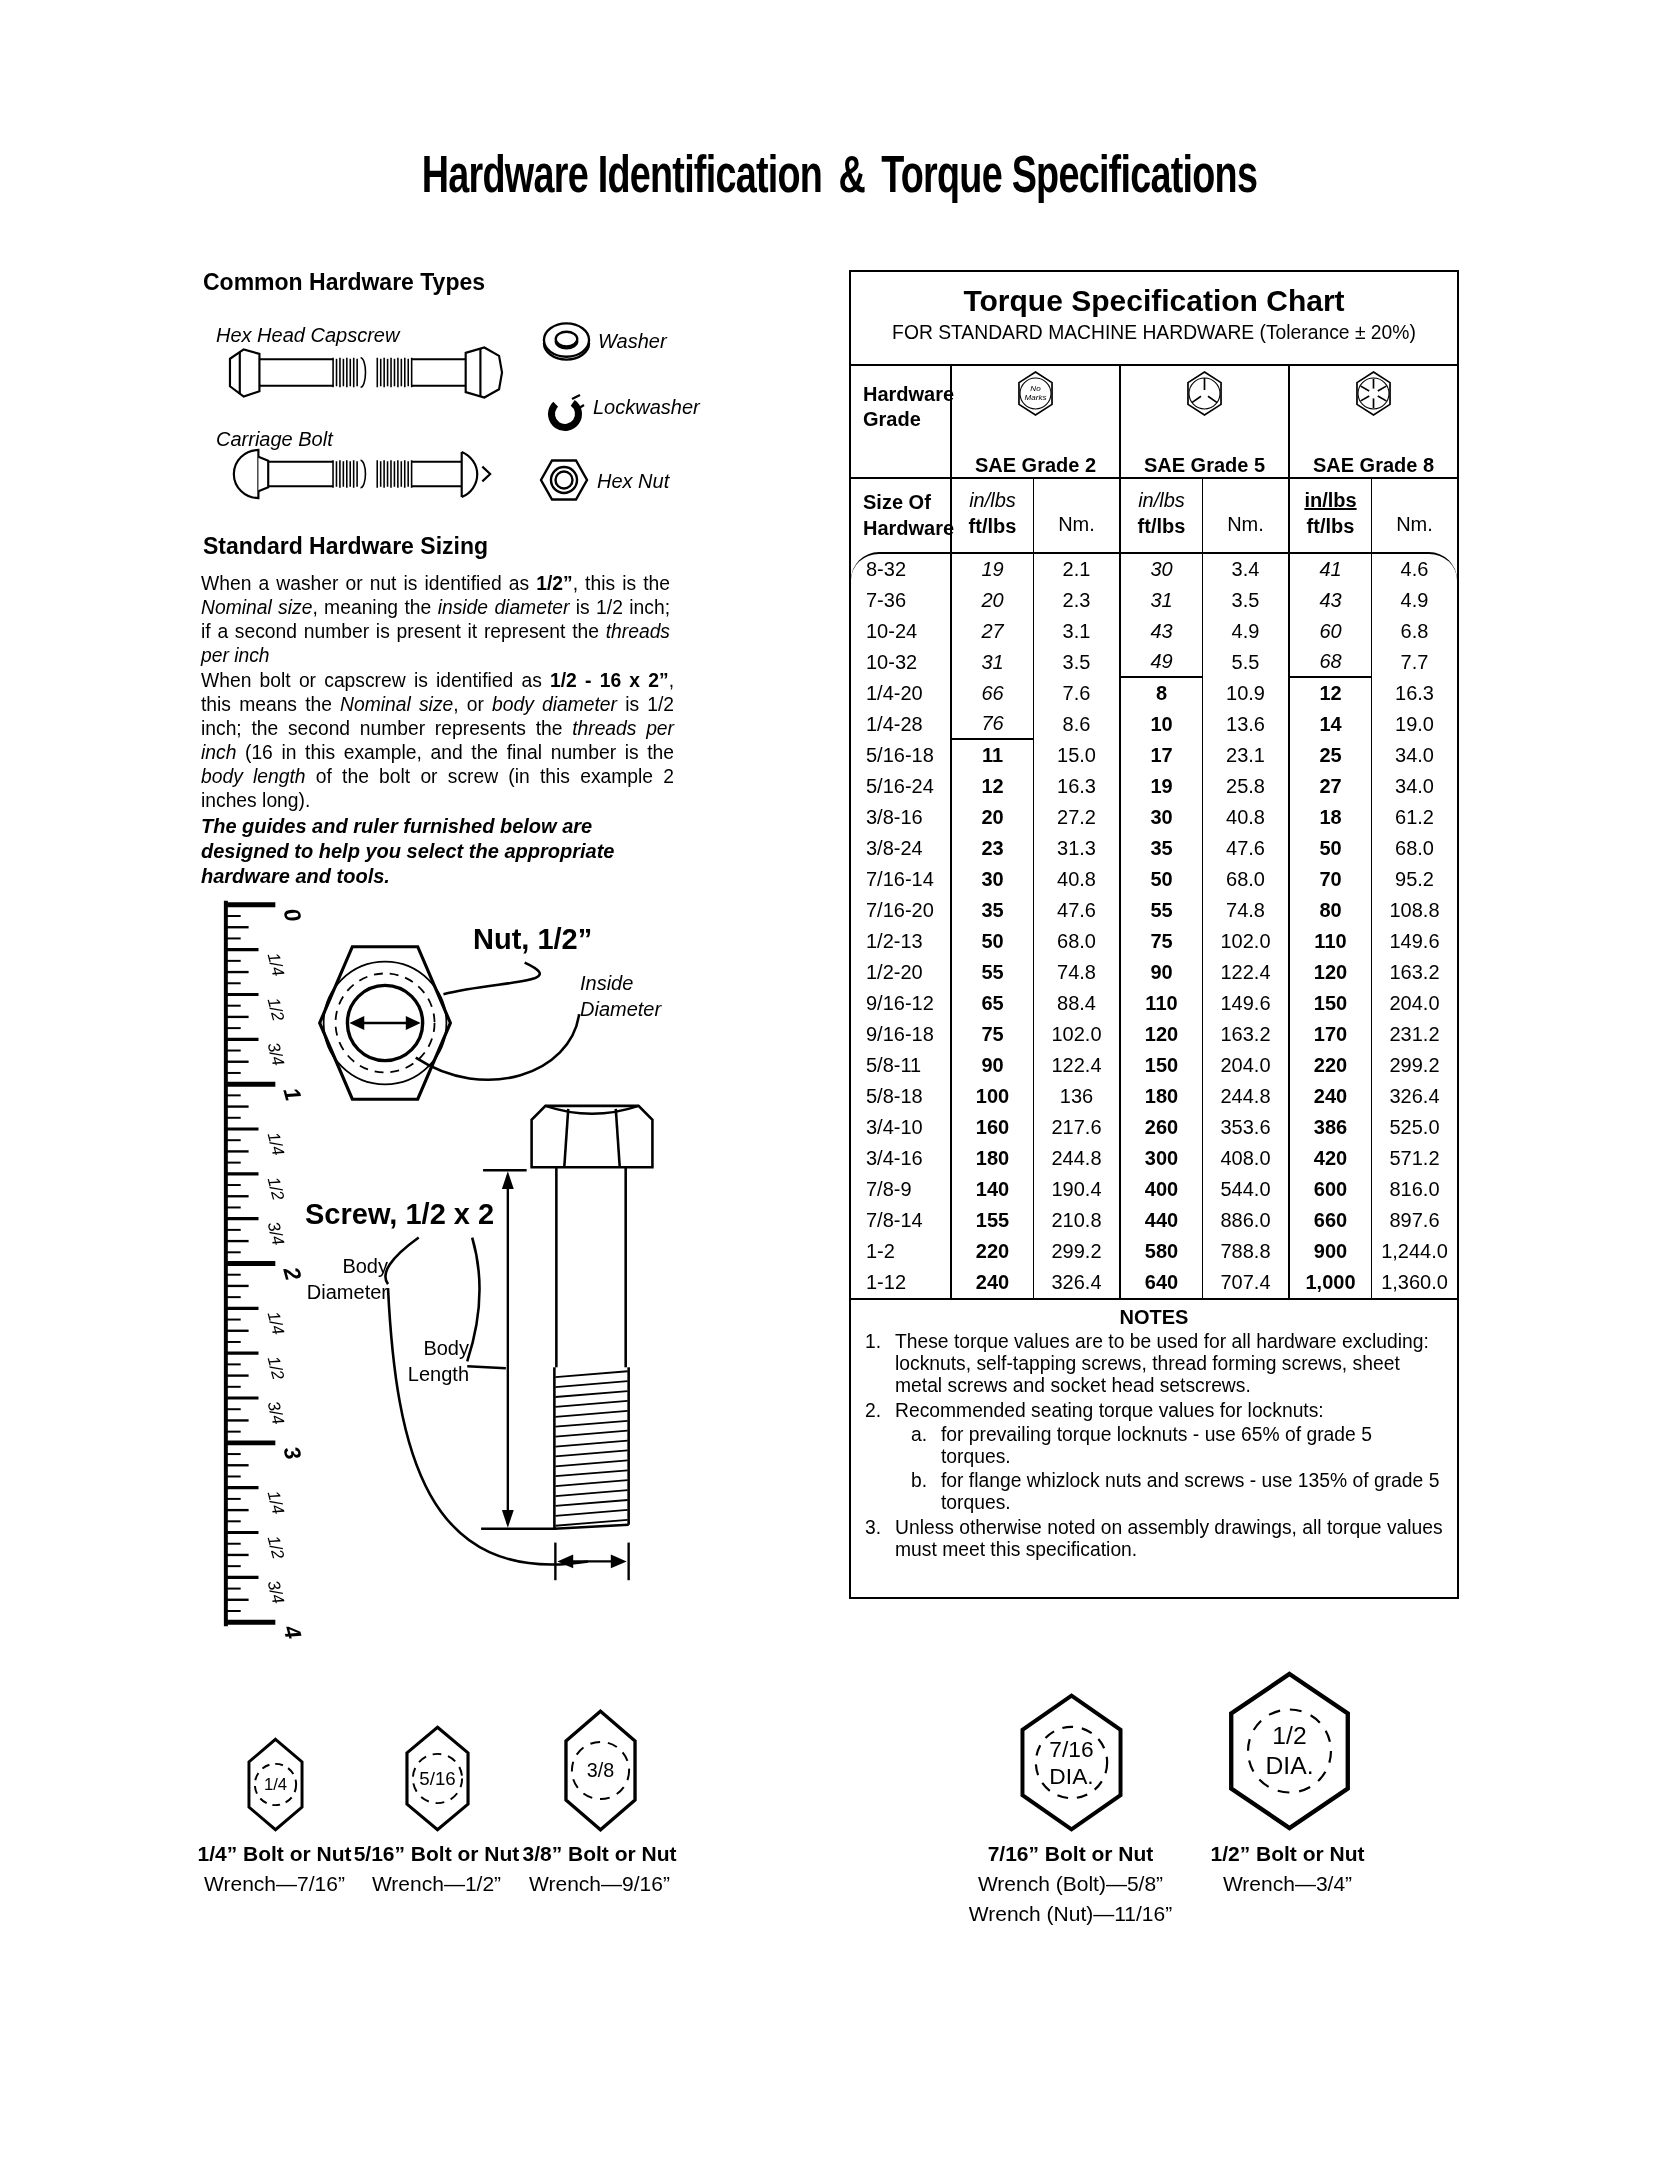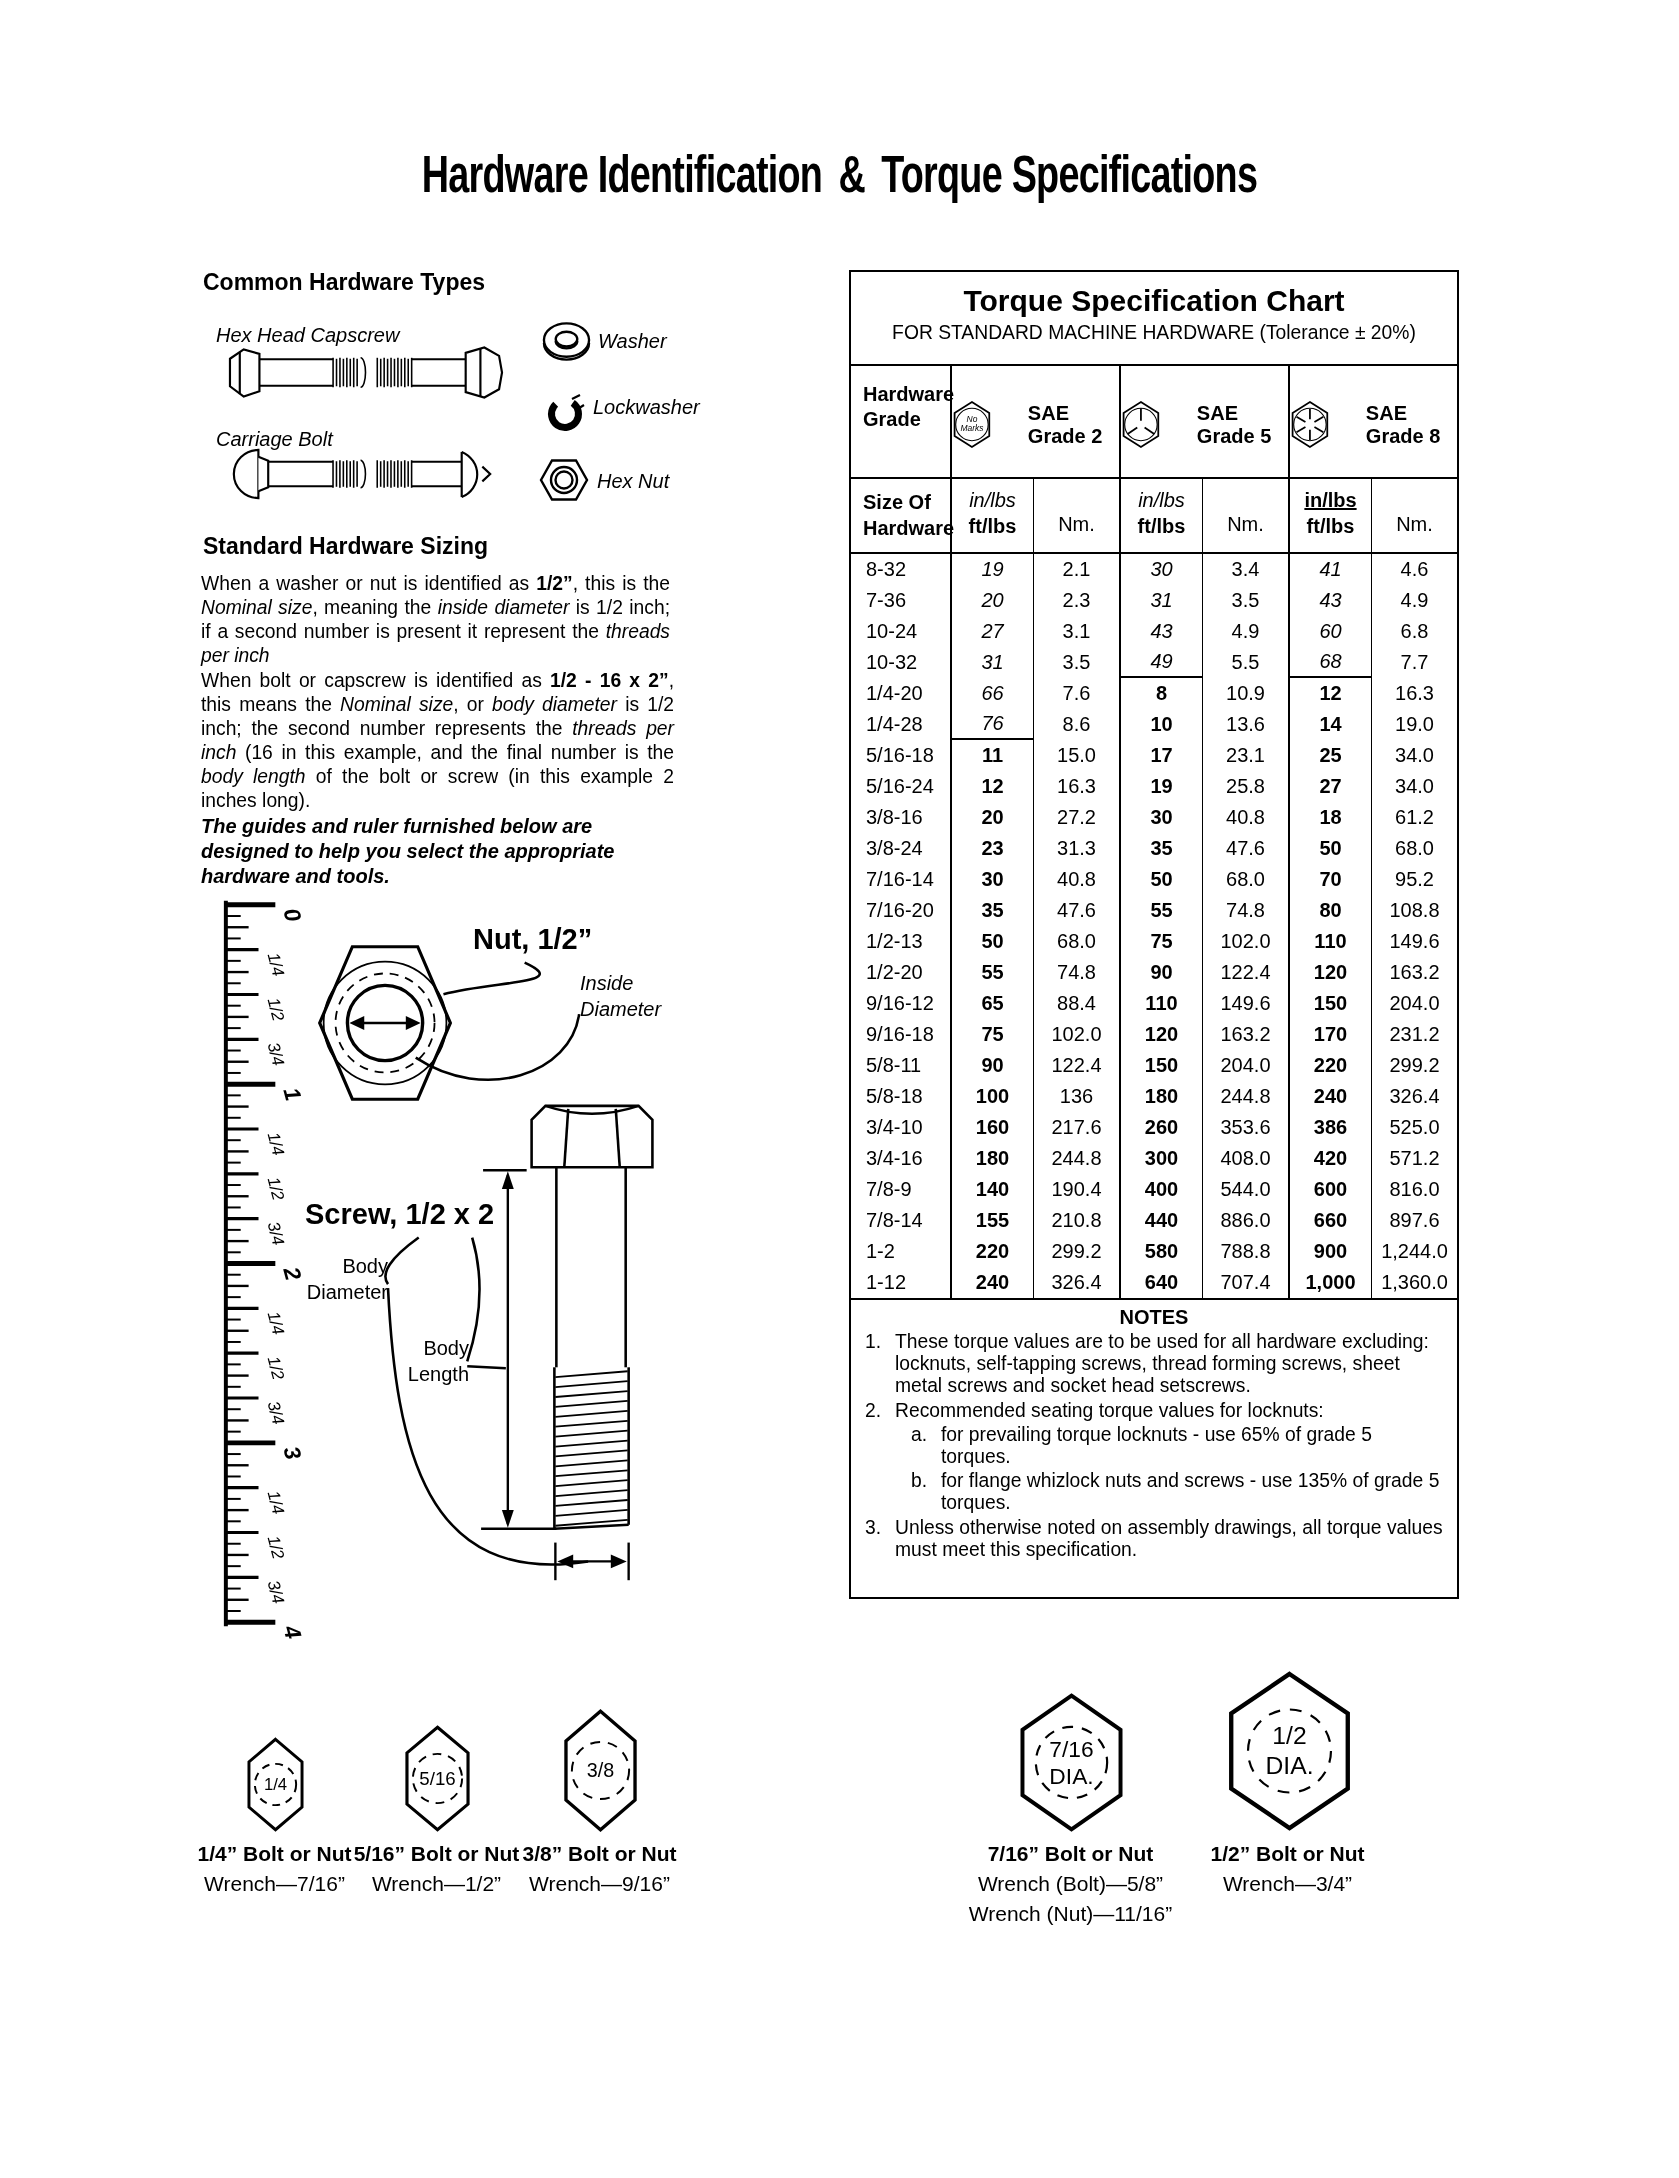--- a/index.html
+++ b/index.html
@@ -24,30 +24,30 @@
   .ln{stroke:#000;fill:none;}
   
   #torque-table{left:849px;top:270px;width:610px;height:1329px;border:2.5px solid #000;
     box-sizing:border-box;display:flex;flex-direction:column;font-size:20px;}
   .tt-head{height:94px;border-bottom:2px solid #000;box-sizing:border-box;text-align:center;}
   .tt-title{font-size:30px;font-weight:bold;padding-top:12px;}
   .tt-sub{font-size:19.3px;padding-top:4px;}
   .tt-grades{height:111px;display:flex;box-sizing:border-box;}
   .g-c0{width:99px;box-sizing:border-box;padding:16px 0 0 12px;font-weight:bold;line-height:25px;}
   .g-col{width:169px;box-sizing:border-box;border-left:2px solid #000;display:flex;
-    flex-direction:row;align-items:center;justify-content:flex-start;padding-top:5px;gap:36px;}
+    flex-direction:column;align-items:center;justify-content:flex-start;padding-top:5px;gap:36px;}
   .g-col .glabel{font-weight:bold;font-size:20px;margin-top:2px;}
   .tt-subhead{height:75px;display:flex;box-sizing:border-box;border-top:2px solid #000;}
   .s-c0{width:99px;box-sizing:border-box;padding:10px 0 0 12px;font-weight:bold;line-height:26px;}
   .s-in{width:83px;box-sizing:border-box;border-left:2px solid #000;text-align:center;padding-top:8px;line-height:26px;}
   .s-nm{width:86px;box-sizing:border-box;border-left:1.5px solid #000;text-align:center;padding-top:34px;}
   .u-in{font-style:italic;}
   .u-in.g8{font-style:normal;font-weight:bold;text-decoration:underline;}
   .u-ft{font-weight:bold;}
-  .tt-data{border-top:2.5px solid #000;}
+  .tt-data{border-top:2.5px solid #000;border-radius:28px;}
   .trow{display:flex;height:31px;align-items:center;}
   .c-size{width:99px;box-sizing:border-box;padding-left:15px;}
   .c-in{width:83px;box-sizing:border-box;border-left:2px solid #000;text-align:center;align-self:stretch;
         display:flex;align-items:center;justify-content:center;}
   .c-nm{width:86px;box-sizing:border-box;border-left:1.5px solid #000;text-align:center;align-self:stretch;
         display:flex;align-items:center;justify-content:center;}
   .v-inlb{font-style:italic;}
   .v-ftlb{font-weight:bold;}
   .stepline{border-bottom:2px solid #000;}
   .tt-notes{border-top:2.5px solid #000;flex:1;box-sizing:border-box;padding:6px 14px 0 14px;

